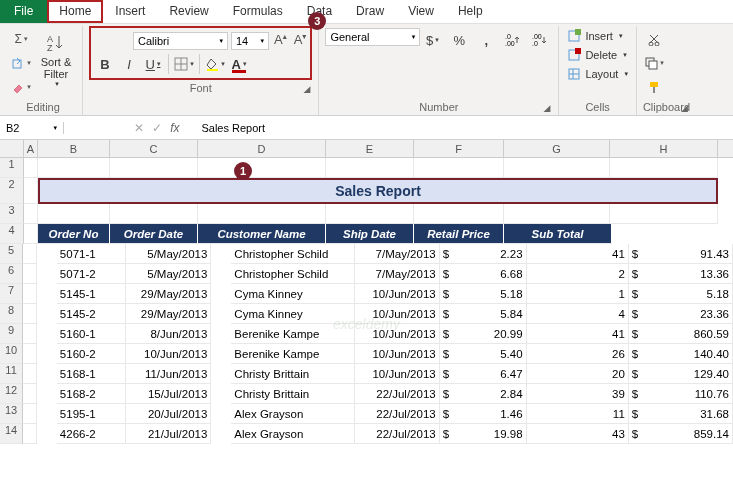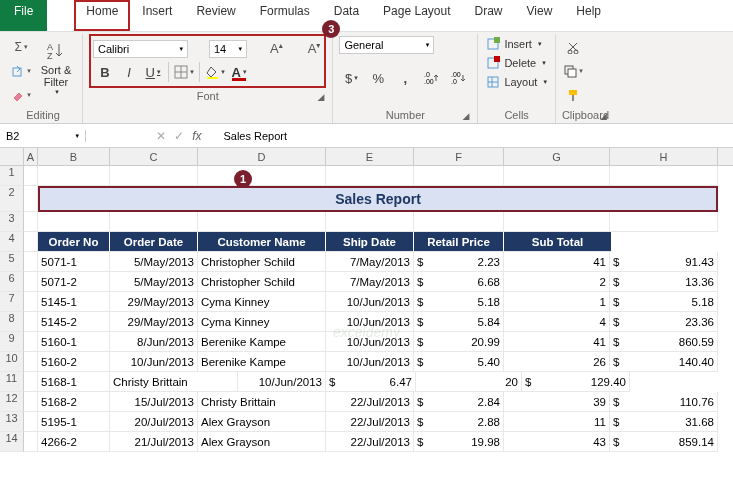--- a/index.html
+++ b/index.html
@@ -1,41 +1,41 @@
 <!DOCTYPE html>
 <html><head>
   <meta charset="utf-8">
   <style>
     * { margin: 0; padding: 0; box-sizing: border-box; font-family: 'Segoe UI', Tahoma, sans-serif; }
     body { background: #fff; font-size: 12px; user-select: none; width: 733px; }
     
     
-    .menubar { display: flex; background: #fff; border-bottom: 1px solid #e0e0e0; height: 32px; align-items: stretch; }
+    .menubar { display: flex; background: #fff; border-bottom: 1px solid #e0e0e0; height: 24px; align-items: stretch; }
     .menu-file { background: #107c41; color: #fff; padding: 4px 14px; font-size: 12px; }
     .menu-item { padding: 4px 12px; font-size: 12px; color: #333; position: relative; }
-    .menu-item.active { border: 2px solid #b22222; padding: 2px 10px; margin-left: 27px; }
+    .menu-item.active { border: 2px solid #b22222; padding: 2px 10px; }
     
     
     .ribbon { display: flex; background: #f3f2f1; border-bottom: 1px solid #d0d0d0; height: 92px; padding: 2px 4px 0; }
     .ribbon-group { display: flex; flex-direction: column; padding: 0 6px; border-right: 1px solid #d8d8d8; position: relative; }
     .ribbon-group:last-child { border-right: none; }
     .group-body { flex: 1; display: flex; gap: 4px; align-items: flex-start; padding-top: 2px; }
     .group-label { text-align: center; font-size: 11px; color: #666; padding: 2px 0; position: relative; }
     .launcher { position: absolute; right: 2px; bottom: 2px; font-size: 9px; color: #666; }
     
     .big-btn { display: flex; flex-direction: column; align-items: center; padding: 2px 4px; font-size: 11px; color: #333; min-width: 40px; }
     .big-btn .icon-wrap { height: 26px; display: flex; align-items: center; justify-content: center; }
     .big-btn-label { font-size: 11px; text-align: center; line-height: 1.1; }
     .drop-caret { font-size: 7px; margin-left: 2px; }
     
     .small-col { display: flex; flex-direction: column; gap: 2px; }
     .small-btn { width: 22px; height: 22px; display: flex; align-items: center; justify-content: center; color: #555; font-size: 12px; }
     
     .font-box { display: flex; gap: 2px; flex-direction: column; }
-    .font-row { display: flex; gap: 21px; align-items: center; }
+    .font-row { display: flex; gap: 3px; align-items: flex-start; margin-left: 40px; }
     .combo { background: #fff; border: 1px solid #ccc; padding: 2px 4px; font-size: 11px; display: flex; align-items: center; gap: 4px; }
     .combo.font-name { width: 95px; }
     .combo.font-size { width: 38px; justify-content: space-between; }
     .fs-btn { font-size: 13px; color: #555; padding: 0 2px; }
     .font-style-row { display: flex; gap: 0; }
     .style-btn { width: 24px; height: 24px; display: flex; align-items: center; justify-content: center; font-size: 13px; color: #444; }
     .style-btn.bold { font-weight: bold; }
     .style-btn.italic { font-style: italic; }
     .style-btn.underline { text-decoration: underline; }
     .sep { width: 1px; background: #ccc; margin: 2px 3px; }
@@ -44,58 +44,57 @@
     
     .num-row { display: flex; gap: 3px; align-items: center; }
     .num-combo { width: 95px; }
     
     .cell-item { display: flex; align-items: center; gap: 4px; font-size: 11px; color: #333; padding: 1px 2px; }
     
     .annotation-badge { position: absolute; width: 18px; height: 18px; background: #7a1f2b; color: #fff; border-radius: 50%; display: flex; align-items: center; justify-content: center; font-size: 11px; font-weight: bold; z-index: 10; }
     
     
     .formula-bar { display: flex; height: 24px; border-bottom: 1px solid #d0d0d0; align-items: center; background: #fff; }
-    .name-box { width: 86px; border-right: 1px solid #ccc; padding: 0 6px; font-size: 11px; display: flex; align-items: center; justify-content: space-between; }
+    .name-box { width: 64px; border-right: 1px solid #ccc; padding: 0 6px; font-size: 11px; display: flex; align-items: center; justify-content: space-between; }
     .fx-controls { display: flex; gap: 8px; padding: 0 10px; color: #aaa; }
     .fx-label { font-style: italic; font-size: 12px; color: #666; margin-right: 6px; }
     .formula-input { flex: 1; padding: 0 6px; font-size: 11px; }
     
     
     .grid { position: relative; }
     .col-headers { display: flex; background: #f0f0f0; border-bottom: 1px solid #ccc; height: 18px; }
     .corner { width: 24px; border-right: 1px solid #ccc; background: #f0f0f0; }
     .col-h { border-right: 1px solid #ccc; text-align: center; font-size: 11px; color: #555; line-height: 18px; }
     .row-h { width: 24px; border-right: 1px solid #ccc; border-bottom: 1px solid #e8e8e8; background: #f0f0f0; text-align: center; font-size: 11px; color: #555; }
     
     .sheet-row { display: flex; height: 20px; }
     .cell { border-right: 1px solid #e8e8e8; border-bottom: 1px solid #e8e8e8; padding: 0 3px; font-size: 11.5px; line-height: 20px; overflow: hidden; white-space: nowrap; }
     
     .colA { width: 14px; } .colB { width: 72px; } .colC { width: 88px; } .colD { width: 128px; }
     .colE { width: 88px; } .colF { width: 90px; } .colG { width: 106px; } .colH { width: 108px; }
     
     .title-cell { background: #d9e1f2; border: 2px solid #7a1f2b; text-align: center; color: #1f3864; font-weight: bold; font-size: 14px; line-height: 22px; }
-    .header-cell { background: #1f3864; color: #fff; font-weight: bold; text-align: center; border-right: 1px solid #fff; }
-    .r { text-align: right; } .l { text-align: left; }
+    .header-cell { background: #1f3864; color: #fff; font-weight: bold; text-align: center; border-right: 1px solid #fff; font-style: italic; }
+    .r { text-align: right; } .l { text-align: left; margin-left: 20px; }
     .money { display: flex; justify-content: space-between; }
     
     .watermark { position: absolute; left: 50%; top: 58%; transform: translate(-50%,-50%); font-size: 14px; color: rgba(150,180,150,0.25); font-style: italic; pointer-events: none; }
     
     svg { display: block; }
   </style>
 </head>
 <body>
 
 <div class="menubar">
   <div class="menu-file">File</div>
   <div class="menu-item active">Home</div>
   <div class="menu-item">Insert</div>
   <div class="menu-item">Review</div>
   <div class="menu-item">Formulas</div>
   <div class="menu-item">Data</div>
-  <div class="menu-item">Page Layout</div>
   <div class="menu-item">Draw</div>
   <div class="menu-item">View</div>
   <div class="menu-item">Help</div>
 </div>
 
 <div class="ribbon">
 
   <div class="ribbon-group">
     <div class="group-body">
       <div class="small-col">
@@ -177,21 +176,21 @@
               </svg>
               <span class="drop-caret">▾</span>
             </div>
       </div>
     </div>
     </div>
     <div class="group-label"><span>Font</span><span class="launcher">◢</span></div>
   </div>
 
   <div class="ribbon-group">
-    <div class="group-body" style="flex-direction:column; gap:12px">
+    <div class="group-body" style="flex-direction:row; gap:0">
       <div class="combo num-combo">
           <span>General</span>
           <span class="drop-caret" style="margin-left:auto">▾</span>
         </div>
       <div class="num-row">
         <div class="style-btn">$<span class="drop-caret">▾</span></div>
         <div class="style-btn">%</div>
         <div class="style-btn" style="font-weight:bold">,</div>
         <div class="style-btn">
             <svg width="16" height="14">
@@ -461,20 +460,21 @@
           <div class="money">
             <span>$</span>
             <span>140.40</span>
           </div>
         </div>
       </div>
       <div class="sheet-row">
         <div class="row-h">11</div>
         <div class="cell colA"></div>
         <div class="cell colB l">5168-1</div>
+        <div class="cell colC r">11/Jun/2013</div>
         <div class="cell colD l">Christy Brittain</div>
         <div class="cell colE r">10/Jun/2013</div>
         <div class="cell colF">
           <div class="money">
             <span>$</span>
             <span>6.47</span>
           </div>
         </div>
         <div class="cell colG r">20</div>
         <div class="cell colH">
@@ -508,21 +508,21 @@
       <div class="sheet-row">
         <div class="row-h">13</div>
         <div class="cell colA"></div>
         <div class="cell colB l">5195-1</div>
         <div class="cell colC r">20/Jul/2013</div>
         <div class="cell colD l">Alex Grayson</div>
         <div class="cell colE r">22/Jul/2013</div>
         <div class="cell colF">
           <div class="money">
             <span>$</span>
-            <span>2.88</span>
+            <span>1.46</span>
           </div>
         </div>
         <div class="cell colG r">11</div>
         <div class="cell colH">
           <div class="money">
             <span>$</span>
             <span>31.68</span>
           </div>
         </div>
       </div>

